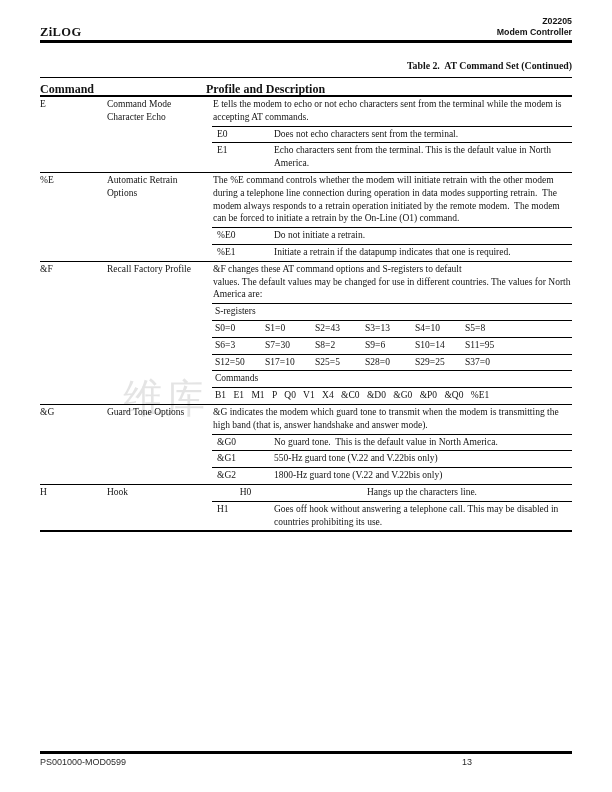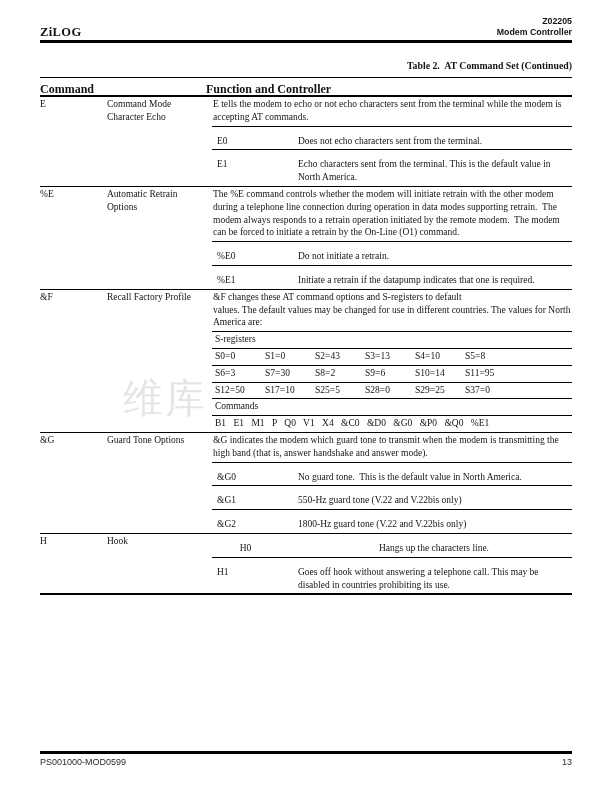--- a/index.html
+++ b/index.html
@@ -22,56 +22,56 @@
 
   
   .tbody{position:absolute;left:40px;width:532px;top:97px;font-size:9.5px;line-height:12.8px;
          border-bottom:2px solid #000;}
   .trow{display:flex;}
   .trow + .trow{border-top:1px solid #000;}
   .c1{width:65px;padding:1px 2px 2px 0;}
   .c2{width:101px;padding:1px 4px 2px 0;}
   .c3{flex:1;min-width:0;}
   .desc{padding:1px 1px 2px 1px;white-space:pre-wrap;}
-  .subrow{display:flex;border-top:1px solid #000;padding:8px 0 2px 0;gap:24px;}
+  .subrow{display:flex;border-top:1px solid #000;padding:1px 0 2px 0;}
   .subrow.first{border-top:none;text-align:center;}
   .scode{width:57px;flex:0 0 57px;padding-left:5px;}
   .stext{flex:1;padding-right:2px;white-space:pre-wrap;}
   .subhead{border-top:1px solid #000;padding:1px 0 2px 3px;}
   .sregrow{display:flex;border-top:1px solid #000;padding:1px 0 2px 3px;}
   .sreg{width:50px;flex:0 0 50px;}
   .cmdlist{border-top:1px solid #000;padding:1px 0 2px 3px;word-spacing:5px;}
 
   
   .wm{position:absolute;left:123px;top:377px;font-size:40px;line-height:44px;
       color:#000;opacity:.10;letter-spacing:2px;pointer-events:none;}
 
   
   .ftr-rule{position:absolute;left:40px;width:532px;top:751px;height:3px;background:#000;}
-  .ftr{position:absolute;left:40px;width:532px;top:757px;
+  .ftr{position:absolute;left:40px;width:432px;top:757px;
        font-family:"Liberation Sans",sans-serif;font-size:9px;color:#2a2a2a;}
   .ftr .pg{position:absolute;right:0;top:0;}
 </style>
 </head>
 <body>
 
 <div class="page">
 
   <div class="logo">ZiLOG</div>
   <div class="hdr-right">
     <div>Z02205</div>
     <div>Modem Controller</div>
   </div>
   <div class="hdr-rule"></div>
 
   <div class="tbl-title">Table 2.  AT Command Set (Continued)</div>
   <div class="rule-thin"></div>
   <div class="colhead">
     <span>Command</span>
-    <span class="fn">Function and Controller</span>
+    <span class="fn">Profile and Description</span>
   </div>
   <div class="rule-head"></div>
 
   <div class="tbody">
       <div class="trow">
         <div class="c1">E</div>
         <div class="c2">Command Mode Character Echo</div>
         <div class="c3">
           <div class="desc">E tells the modem to echo or not echo characters sent from the terminal while the modem is accepting AT commands.</div>
           <div class="subrow">

